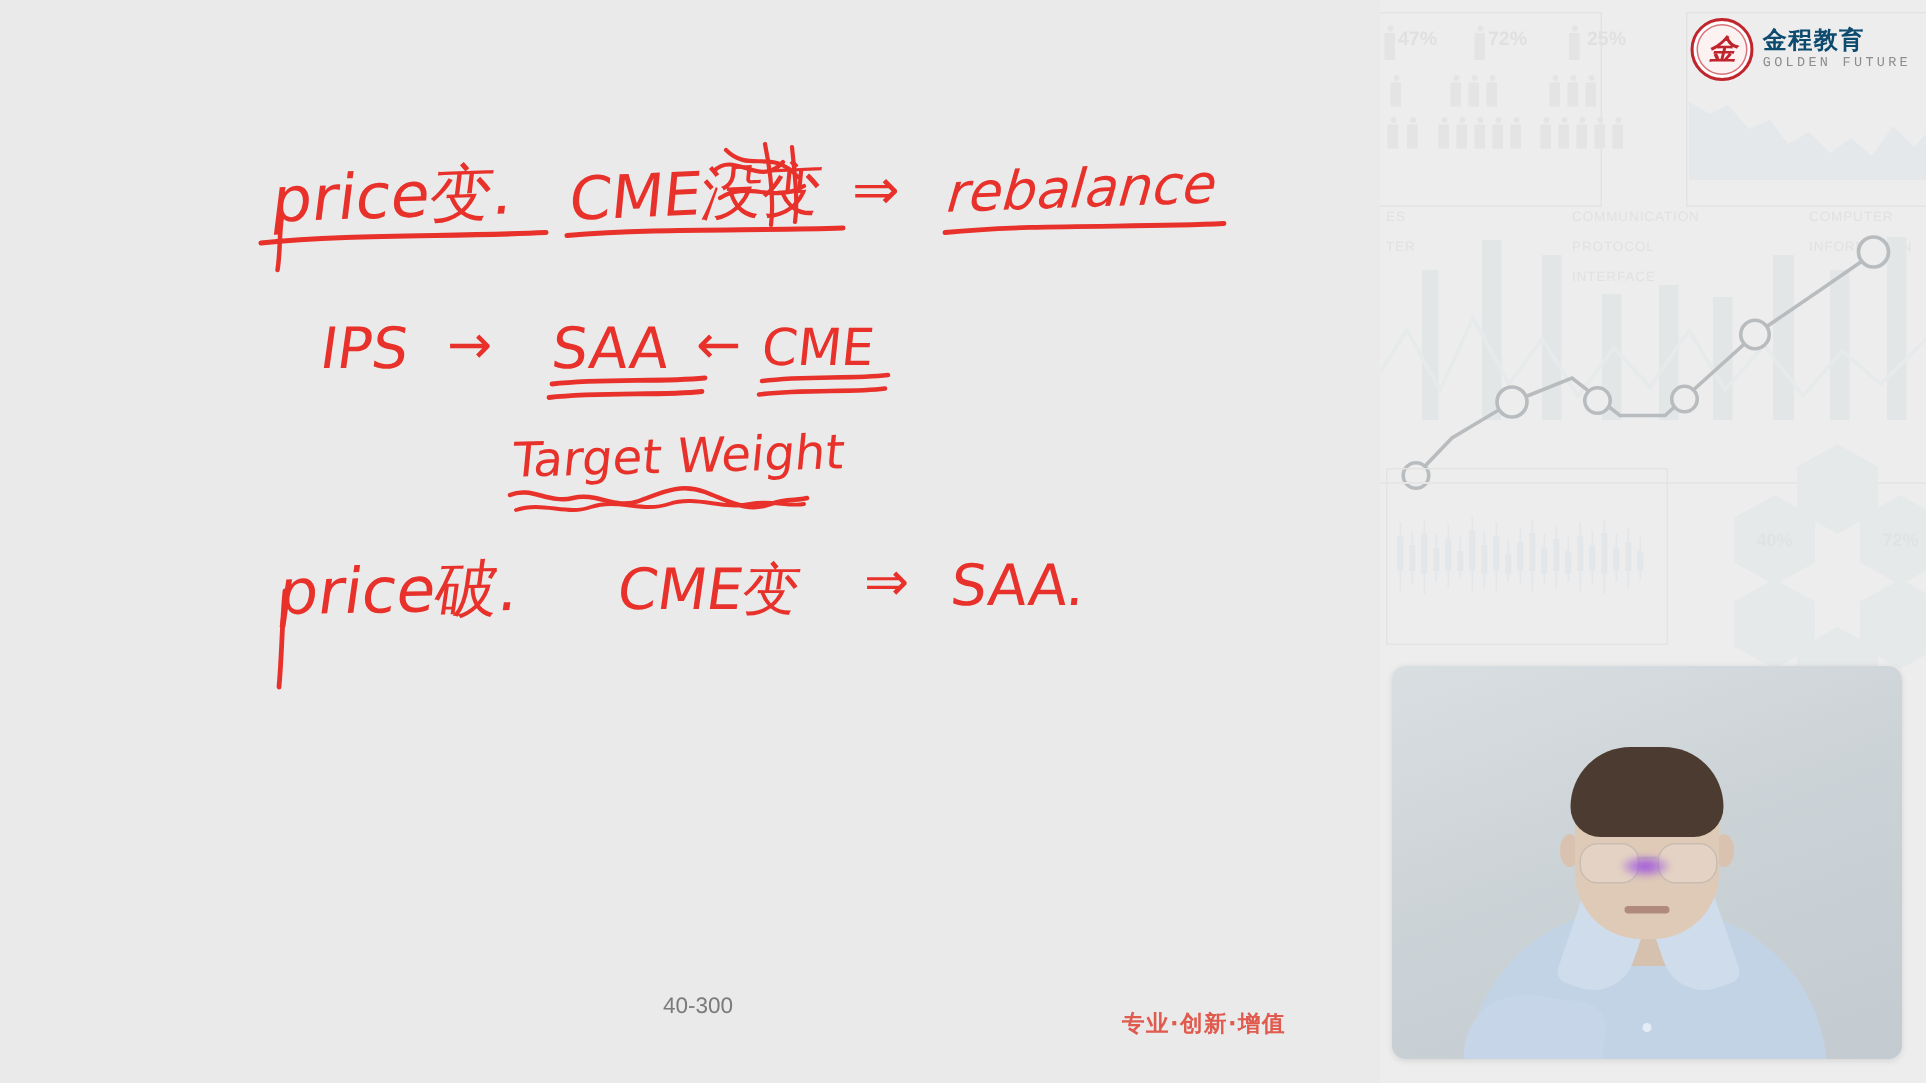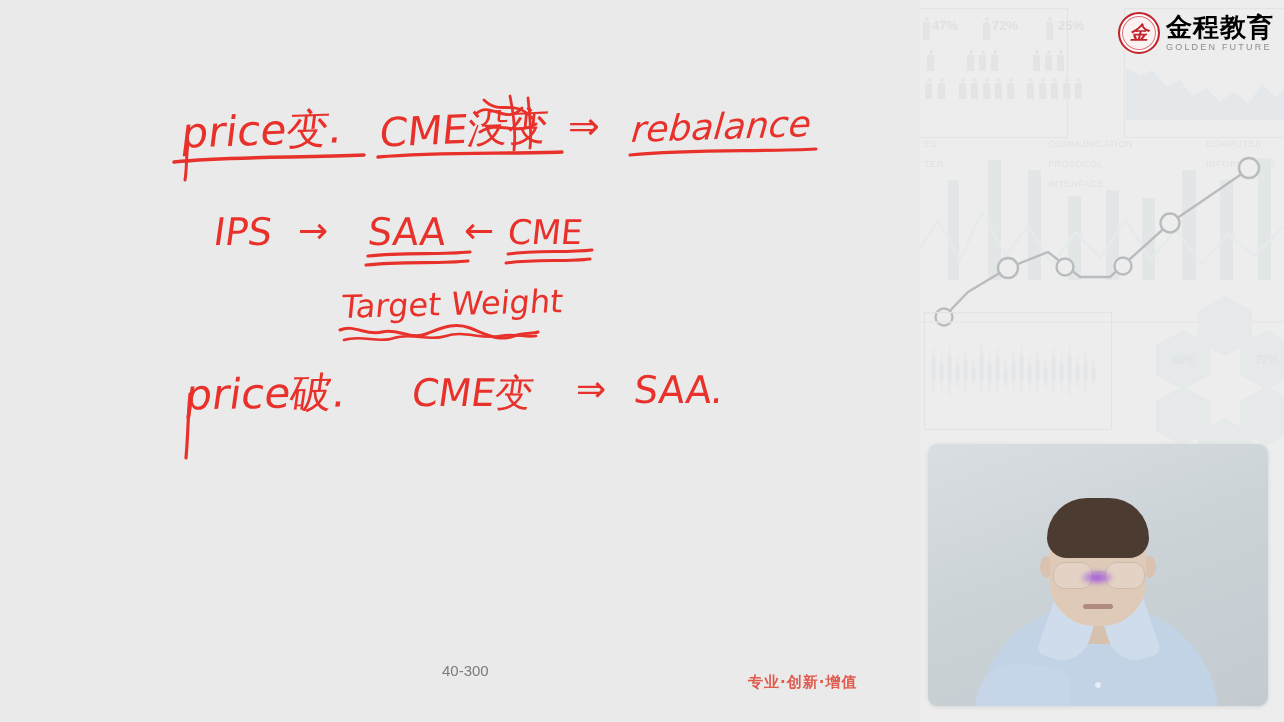--- a/index.html
+++ b/index.html
@@ -105,34 +105,34 @@
     background: #fdf2f2;
     display: flex; align-items: center; justify-content: center;
     color: #c0242c;
     font-family: "DejaVu Serif", serif;
     font-size: 19px;
     font-style: italic;
     font-weight: bold;
     box-shadow: inset 0 0 0 2px #fff, inset 0 0 0 3px #d9737a;
   }
   #logo-cn {
-    color: #000000;
-    font-size: 26px;
+    color: #0c4a6e;
+    font-size: 16px;
     font-weight: bold;
     letter-spacing: 1px;
     line-height: 1;
     font-family: "DejaVu Sans", sans-serif;
   }
   #logo-en {
     color: #8d8d8d;
     font-size: 9px;
     letter-spacing: 2.2px;
     line-height: 1;
     margin-top: 3px;
-    font-family: Liberation Sans, sans-serif;
+    font-family: Liberation Mono, monospace;
   }
 
   
   #webcam {
     position: absolute;
     left: 928px; top: 444px;
     width: 340px; height: 262px;
     border-radius: 9px;
     overflow: hidden;
     background: linear-gradient(160deg, #d9dee1 0%, #ccd3d7 45%, #c3cbd0 100%);

